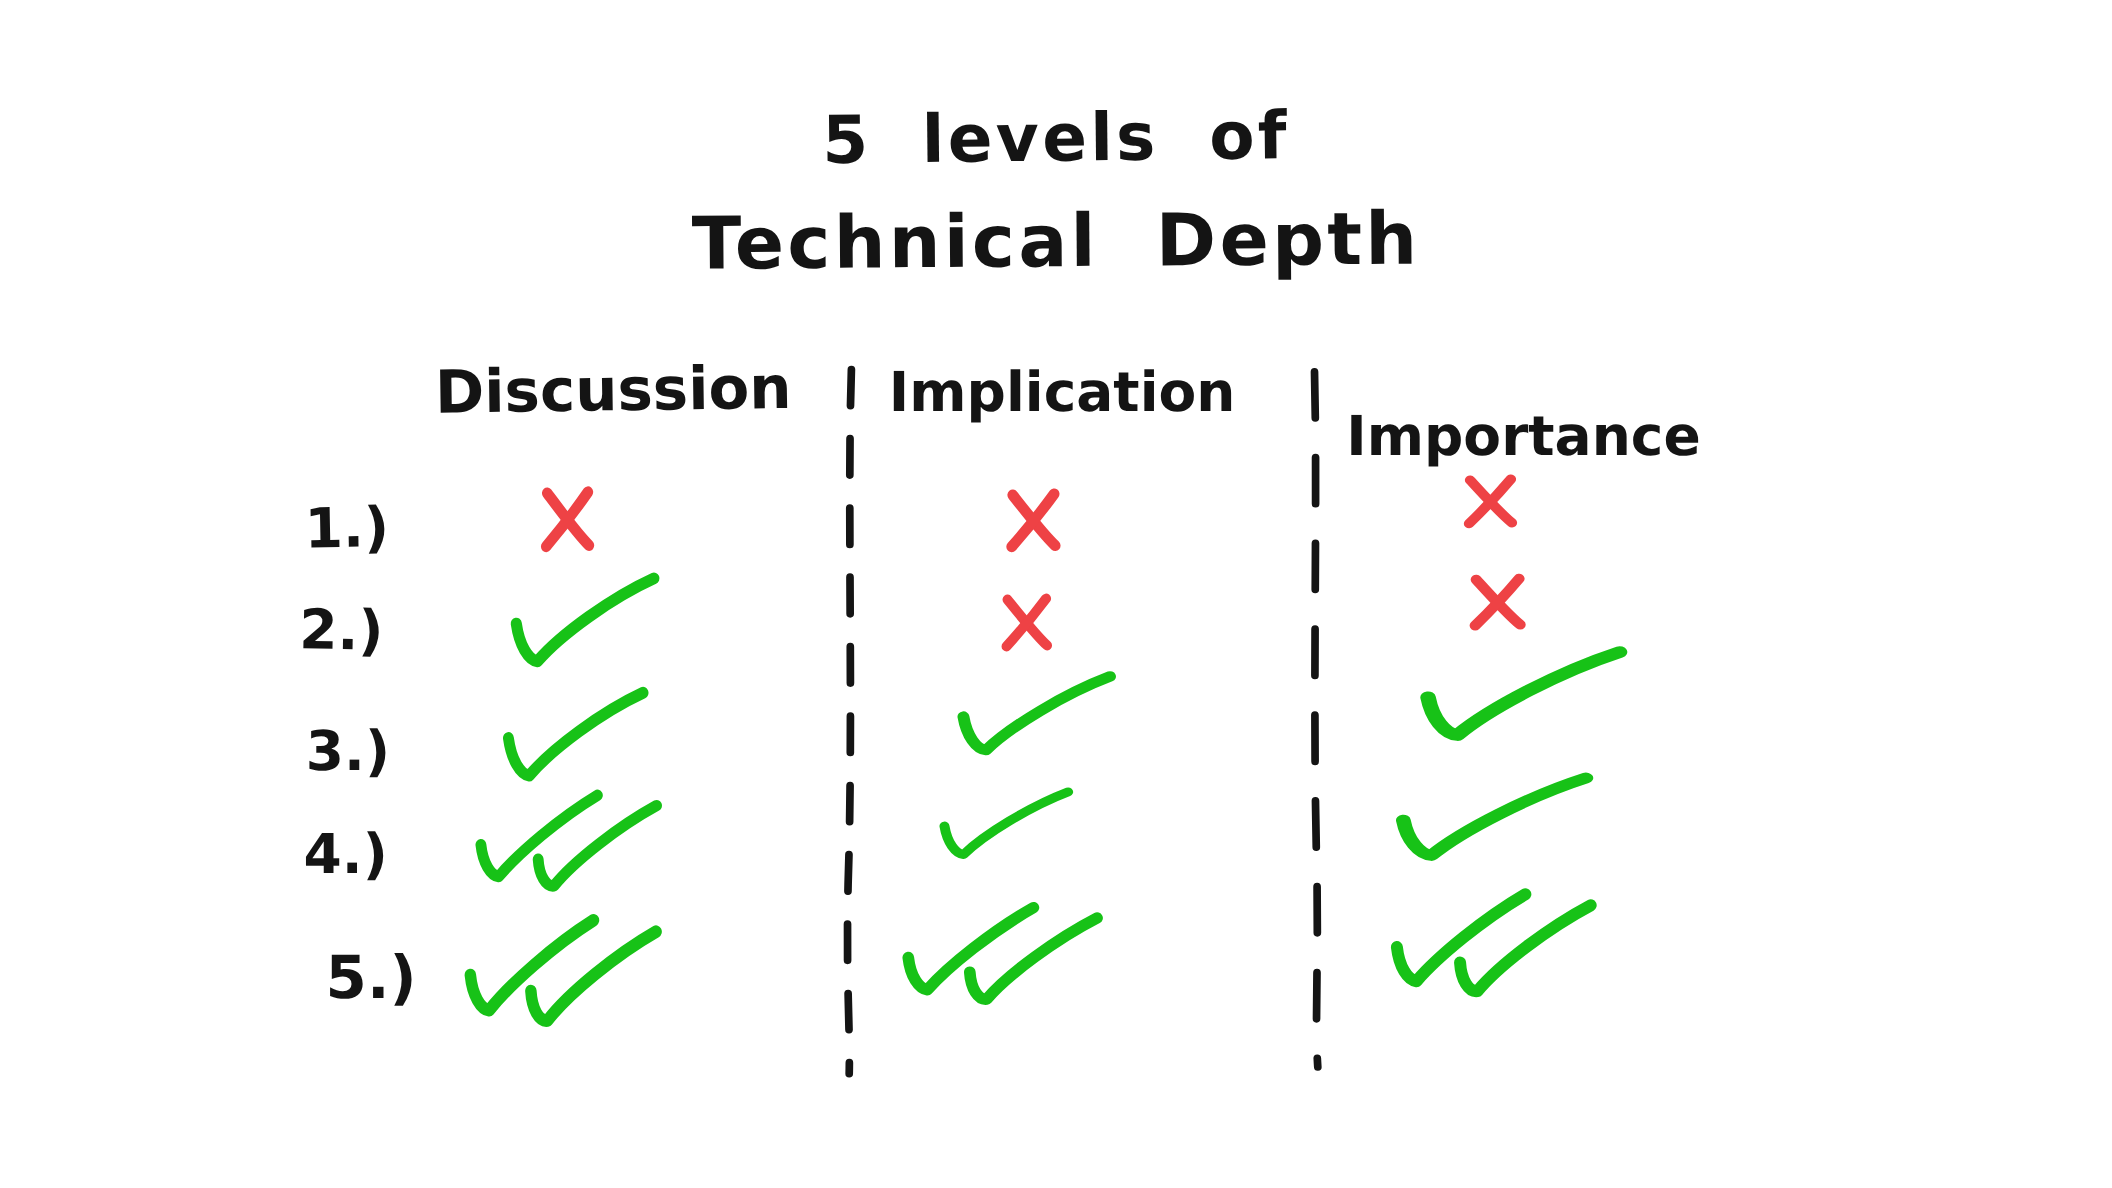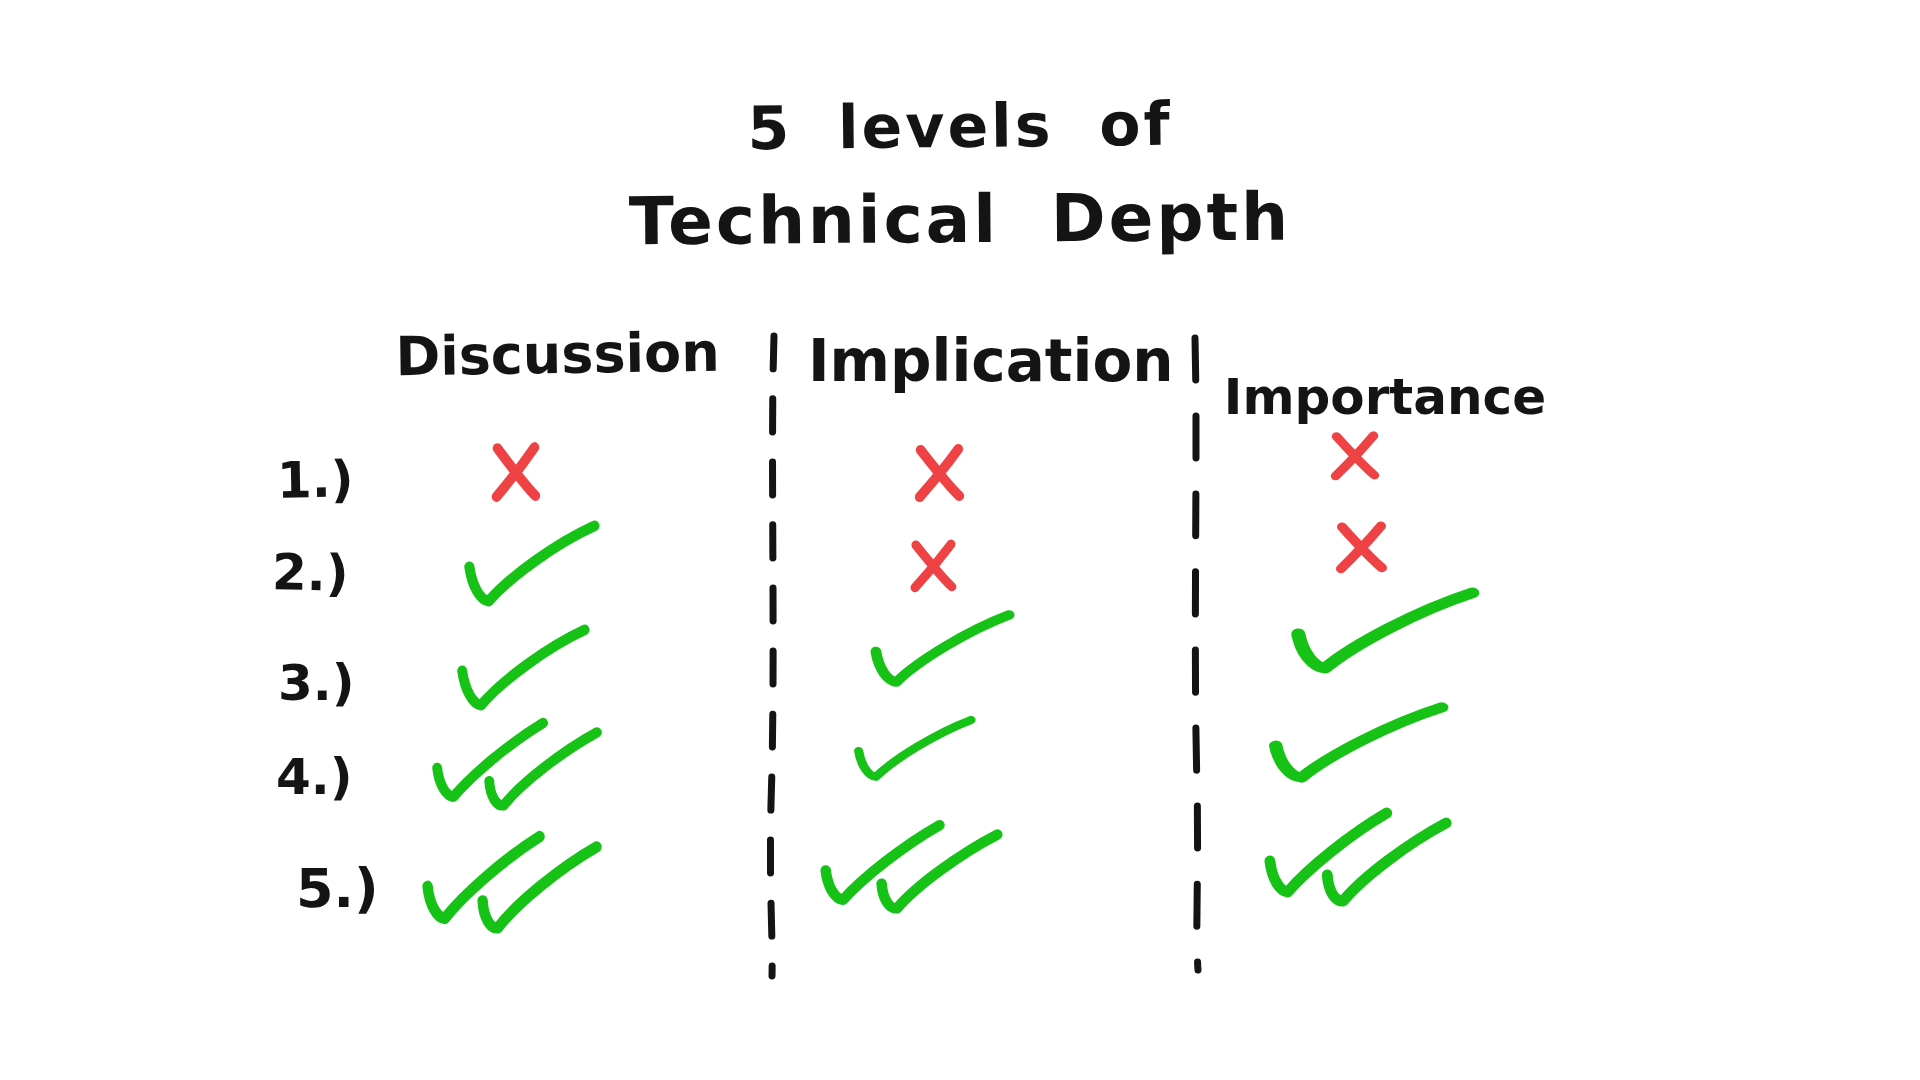--- a/index.html
+++ b/index.html
@@ -24,21 +24,21 @@
 <body>
 
 <div id="canvas">
 
   <div class="title">
     <div class="t1">5 levels of</div>
     <div class="t2">Technical Depth</div>
   </div>
 
   <div class="hdr" style="left:395px;top:328px;width:325px;font-size:54px;transform:rotate(-0.8deg);">Discussion</div>
-  <div class="hdr" style="left:808px;top:332px;width:292px;font-size:58px;">Implication</div>
+  <div class="hdr" style="left:808px;top:332px;width:292px;font-size:50px;">Implication</div>
   <div class="hdr" style="left:1218px;top:334px;width:334px;font-size:50px;margin-top:38px;">Importance</div>
 
   <svg class="divider" style="left:766px;top:334px;" width="14" height="648">
     <path d="M8,2 C4,120 10,320 5,470 C3,560 7,600 6,642" stroke-dasharray="33 30"></path>
   </svg>
   <svg class="divider" style="left:1190px;top:336px;" width="14" height="638">
     <path d="M5,2 C8,120 3,300 7,450 C9,540 5,590 8,634" stroke-dasharray="42 36"></path>
   </svg>
 
   <div class="rowlabel" style="left:277px;top:455px;transform:rotate(-1deg);">1.)</div>

